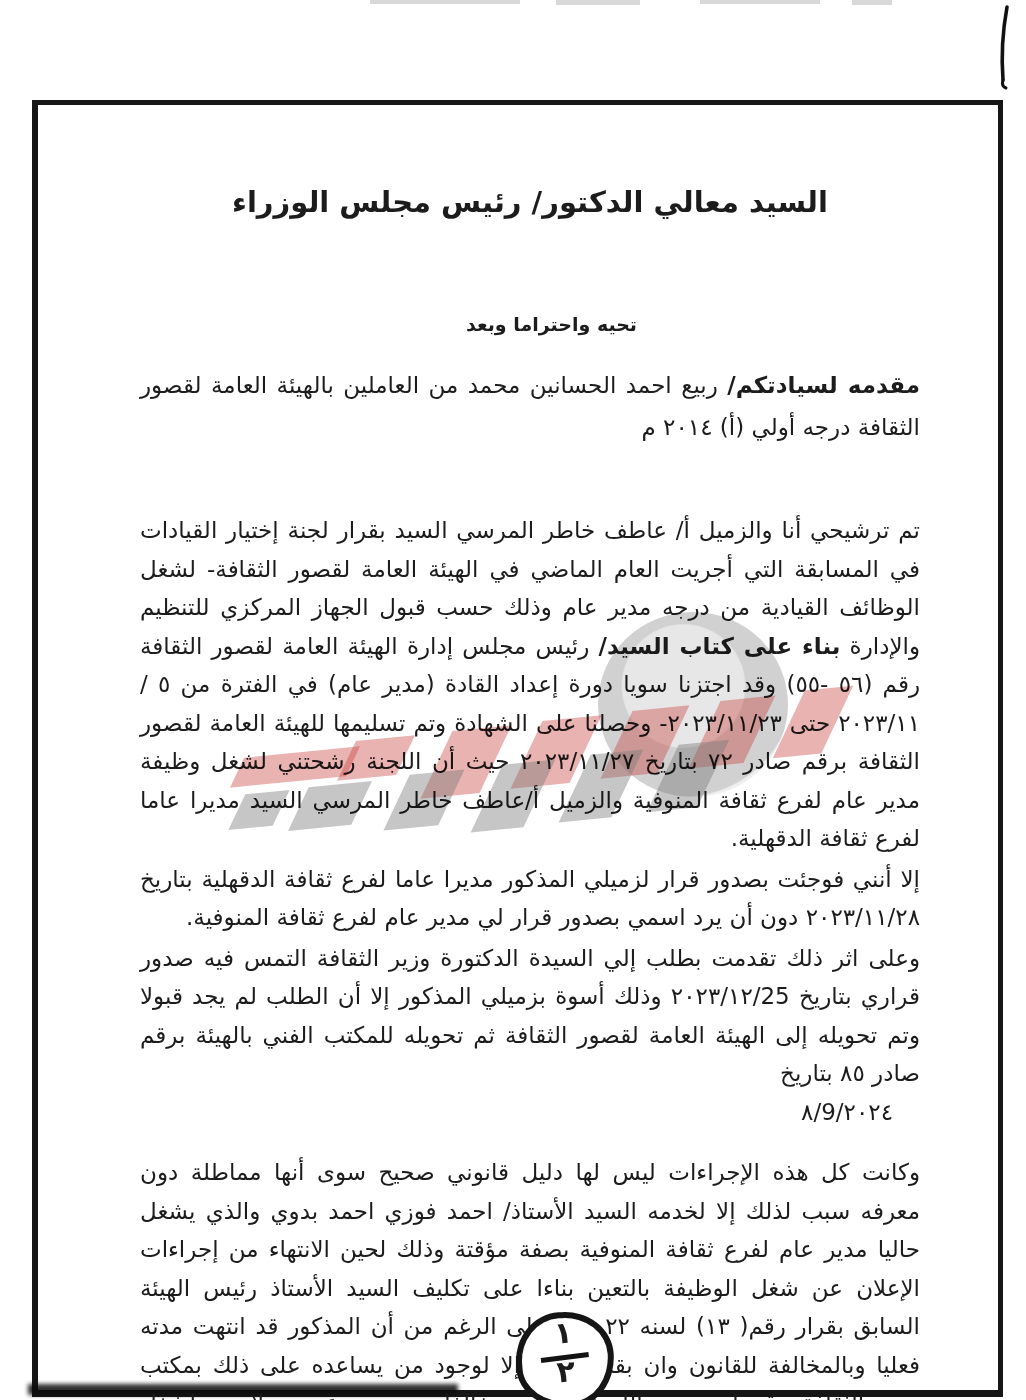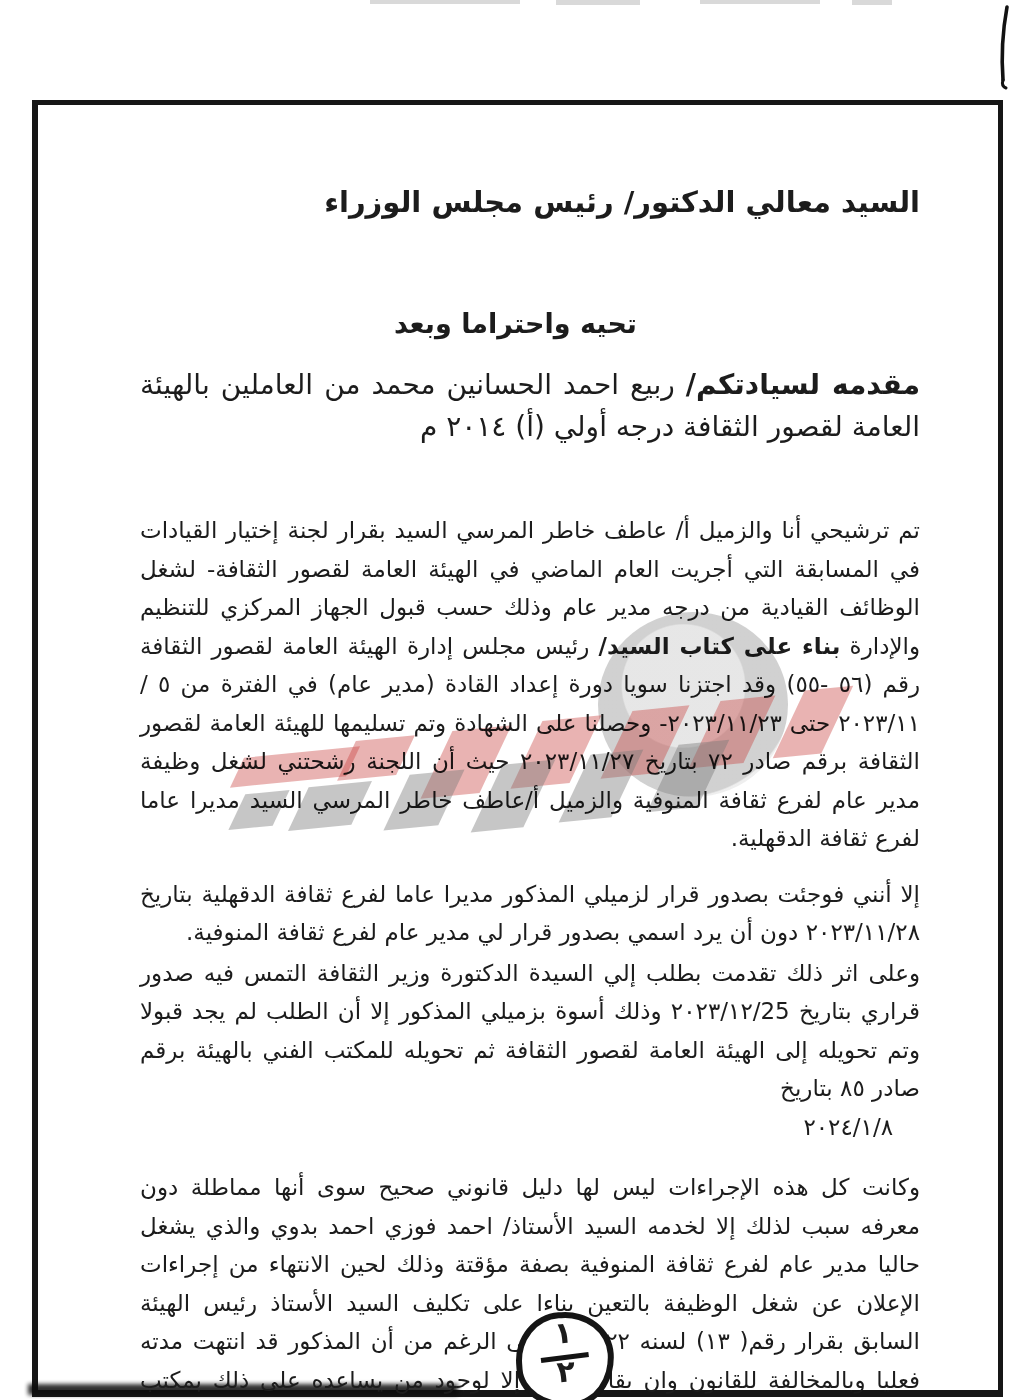--- a/index.html
+++ b/index.html
@@ -24,41 +24,41 @@
     z-index:1;background:transparent;
   }
   .bottom-smudge{
     position:absolute;left:28px;top:1384px;width:430px;height:11px;
     background:#0c0c0c;filter:blur(2px);opacity:.85;z-index:1;
   }
   
   .txt{position:absolute;z-index:2;}
   .title{
     top:178px;right:106px;left:140px;
-    font-size:29px;line-height:48px;font-weight:bold;text-align:right;
+    font-size:29px;line-height:48px;font-weight:bold;text-align:center;
   }
   .greeting{
     top:303px;right:389px;
-    font-size:27px;line-height:42px;font-weight:bold;text-align:right;white-space:nowrap;
+    font-size:19px;line-height:42px;font-weight:bold;text-align:right;white-space:nowrap;
   }
   .intro{
     top:364px;right:106px;width:780px;
-    font-size:28px;line-height:42px;text-align:justify;
+    font-size:23px;line-height:42px;text-align:justify;
   }
   .intro .lead{font-weight:bold;}
   .subject{
     top:460px;right:106px;width:744px;
     font-size:24px;text-align:center;
   }
   .bodycol{
     top:511px;right:106px;width:780px;
     font-size:23px;line-height:38.5px;text-align:justify;
   }
   .par{margin:0;padding:0;}
-  .p2{margin-top:17px;}
+  .p2{margin-top:2px;}
   .p3{margin-top:2px;}
   .dateline{text-align:right;padding-left:60px;}
   .dateline span{margin-right:2px;padding-left:0;display:inline-block;transform:translateX(-25px);}
   .p4{margin-top:22px;}
   .b{font-weight:bold;}
   
   .watermark{position:absolute;inset:0;z-index:3;pointer-events:none;mix-blend-mode:multiply;}
   .wm-circle{
     position:absolute;left:598px;top:612px;width:190px;height:185px;
     border-radius:50%;
@@ -104,21 +104,21 @@
   <div class="txt intro"><span class="lead">مقدمه لسيادتكم/</span><span> ربيع احمد الحسانين محمد من العاملين بالهيئة العامة لقصور الثقافة درجه أولي (أ) ٢٠١٤ م</span></div>
 
 
   <div class="txt bodycol">
     <p class="par p1"><span>تم ترشيحي أنا والزميل أ/ عاطف خاطر المرسي السيد بقرار لجنة إختيار القيادات في المسابقة التي أجريت العام الماضي في الهيئة العامة لقصور الثقافة- لشغل الوظائف القيادية من درجه مدير عام وذلك حسب قبول الجهاز المركزي للتنظيم والإدارة </span><span class="b">بناء على كتاب السيد/</span><span> رئيس مجلس إدارة الهيئة العامة لقصور الثقافة رقم (٥٦ -٥٥) وقد اجتزنا سويا دورة إعداد القادة (مدير عام) في الفترة من ٥ /٢٠٢٣/١١ حتى ٢٠٢٣/١١/٢٣- وحصلنا على الشهادة وتم تسليمها للهيئة العامة لقصور الثقافة برقم صادر ٧٢ بتاريخ ٢٠٢٣/١١/٢٧ حيث أن اللجنة رشحتني لشغل وظيفة مدير عام لفرع ثقافة المنوفية والزميل أ/عاطف خاطر المرسي السيد مديرا عاما لفرع ثقافة الدقهلية.</span></p>
 
     <p class="par p2">إلا أنني فوجئت بصدور قرار لزميلي المذكور مديرا عاما لفرع ثقافة الدقهلية بتاريخ ٢٠٢٣/١١/٢٨ دون أن يرد اسمي بصدور قرار لي مدير عام لفرع ثقافة المنوفية.</p>
 
     <p class="par p3">وعلى اثر ذلك تقدمت بطلب إلي السيدة الدكتورة وزير الثقافة التمس فيه صدور قراري بتاريخ ٢٠٢٣/١٢/25 وذلك أسوة بزميلي المذكور إلا أن الطلب لم يجد قبولا وتم تحويله إلى الهيئة العامة لقصور الثقافة ثم تحويله للمكتب الفني بالهيئة برقم صادر ٨٥ بتاريخ</p>
 
-    <div class="par dateline"><span>٢٠٢٤/١/٨</span></div>
+    <div class="par dateline"><span>٢٠٢٤/9/٨</span></div>
 
     <p class="par p4">وكانت كل هذه الإجراءات ليس لها دليل قانوني صحيح سوى أنها مماطلة دون معرفه سبب لذلك إلا لخدمه السيد الأستاذ/ احمد فوزي احمد بدوي والذي يشغل حاليا مدير عام لفرع ثقافة المنوفية بصفة مؤقتة وذلك لحين الانتهاء من إجراءات الإعلان عن شغل الوظيفة بالتعين بناءا على تكليف السيد الأستاذ رئيس الهيئة السابق بقرار رقم( ١٣) لسنه ٢٠٢٢ م على الرغم من أن المذكور قد انتهت مدته فعليا وبالمخالفة للقانون وان بقاءه ليس إلا لوجود من يساعده على ذلك بمكتب وزير الثقافة وقد استبعدته اللجنة لثبوت مخالفات ضده وعدم صلاحيته لشغل الوظيفة لحصوله على الجزاءات التالية:-</p>
   </div>
 
   <div class="watermark">
     <div class="wm-circle"></div>
     <div class="wm-bar wm-red" style="left:790px;top:688px;width:46px;"></div>
     <div class="wm-bar wm-red" style="left:706px;top:698px;width:52px;"></div>
     <div class="wm-bar wm-red" style="left:618px;top:708px;width:54px;"></div>
     <div class="wm-bar wm-red" style="left:528px;top:718px;width:56px;"></div>

